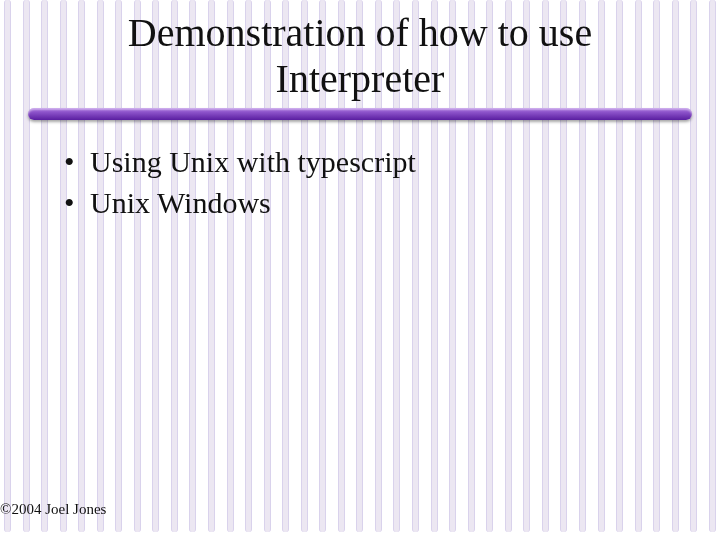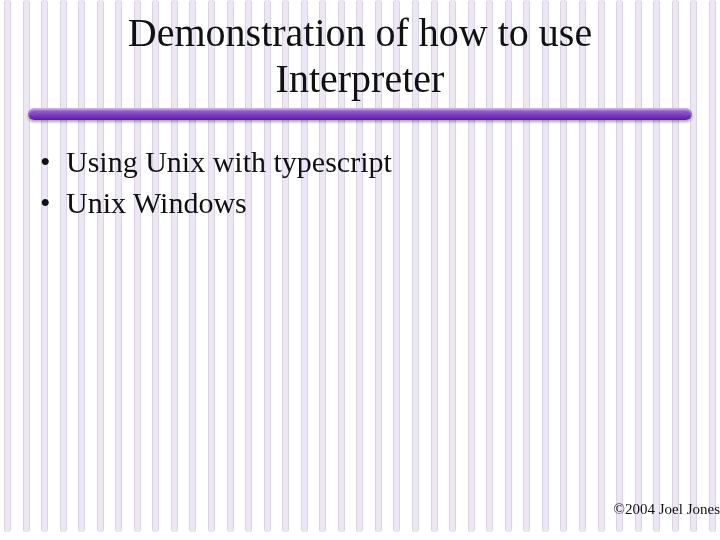--- a/index.html
+++ b/index.html
@@ -52,21 +52,21 @@
   
   .divider {
     margin: 4px 28px 0;
     height: 12px;
     border-radius: 999px;
     background: linear-gradient(#a86fe0, #5a1ea0);
     box-shadow: 0 2px 3px rgba(0,0,0,.35),
                 inset 0 2px 2px rgba(255,255,255,.45);
   }
   ul.bullets {
-    margin: 22px 0 0 40px;
+    margin: 22px 0 0 64px;
     padding: 0;
     list-style: none;
     font-size: 30px;
     color: #111;
   }
   ul.bullets li {
     position: relative;
     padding-left: 26px;
     line-height: 1.35;
   }
@@ -75,21 +75,21 @@
     position: absolute;
     left: 0;
     top: 0;
     font-size: 30px;
   }
   .footer {
     position: absolute;
     bottom: 14px;
     left: 0;
     width: 100%;
-    text-align: right;
+    text-align: left;
     font-size: 15px;
     color: #111;
   }
 </style>
 </head>
 <body>
 
 <div class="slide">
 
   <div class="stripes">

